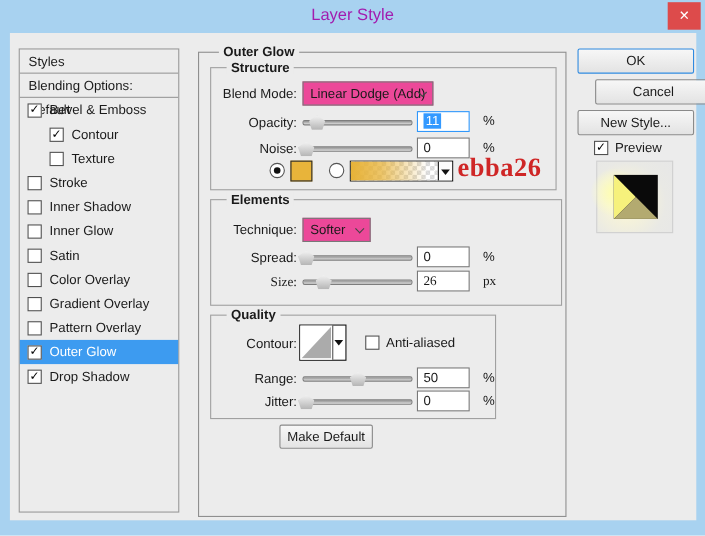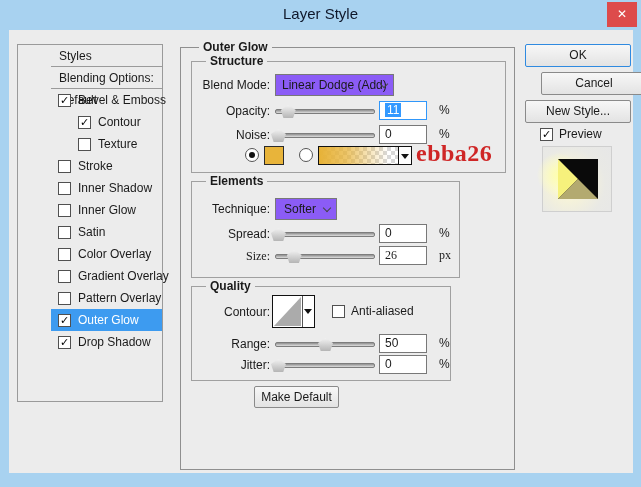--- a/index.html
+++ b/index.html
@@ -1,48 +1,48 @@
 <!DOCTYPE html>
 <html><head>
 <meta charset="utf-8">
 <style>
   * { margin:0; padding:0; box-sizing:border-box; }
   html,body { width:641px; height:487px; }
   body { font-family:"Liberation Sans","DejaVu Sans",sans-serif; font-size:12px; color:#1a1a1a; }
 
   .window { position:relative; width:641px; height:487px; background:#a8d2f0; overflow:hidden; }
   .titlebar { position:absolute; top:0; left:0; right:0; height:30px; }
-  .title { position:absolute; top:5px; left:0; right:0; text-align:center; font-size:15px; color:#0f172a; }
+  .title { position:absolute; top:5px; left:0; right:0; text-align:center; font-size:15px; color:#a21caf; }
   .close-btn { position:absolute; top:2px; right:4px; width:30px; height:25px; background:#dd4b4b; color:#fff;
                text-align:center; line-height:25px; font-size:12px; cursor:default; }
 
   .content { position:absolute; top:30px; left:9px; width:624px; height:443px; background:#ececec; }
 
   
-  .sidebar { position:absolute; left:8px; top:14px; width:146px; height:358px; border:1px solid #9a9a9a;padding-left:33px; }
+  .sidebar { position:absolute; left:8px; top:14px; width:146px; height:422px; border:1px solid #9a9a9a; }
   .side-header { height:22px; line-height:22px; padding-left:8px; border-bottom:1px solid #9a9a9a; }
   .srow { display:flex; align-items:center; height:22px; padding-left:7px; gap:7px; }
   .srow.indent { padding-left:27px; }
   .srow.selected { background:#3d9bf0; color:#fff; }
   .cb { width:13px; height:13px; min-width:13px; background:#fff; border:1px solid #505050;
         font-size:11px; line-height:11px; text-align:center; color:#000; font-weight:bold; }
   .srow .lbl { white-space:nowrap; }
 
   
   .groupbox { position:absolute; border:1px solid #a0a0a0; }
   .legend { position:absolute; top:-8px; background:#ececec; padding:0 4px; font-weight:bold; white-space:nowrap; }
   .outer-box { left:171px; top:17px; width:335px; height:423px; border-color:#8f8f8f; }
   .outer-box > .legend { left:18px; }
   .inner-box .legend { left:14px; }
 
   .row { position:absolute; left:0; right:0; height:22px; }
   .flabel { position:absolute; left:0; width:78px; text-align:right; top:4px; white-space:nowrap; }
 
-  .dropdown { position:absolute; left:83px; top:0; height:22px; background:#8b5cf6; border:1px solid #787878;
-              padding:0 18px 0 6px; line-height:20px; white-space:nowrap;text-align:center; }
+  .dropdown { position:absolute; left:83px; top:0; height:22px; background:#ec4899; border:1px solid #787878;
+              padding:0 18px 0 6px; line-height:20px; white-space:nowrap; }
   .chev { position:absolute; right:6px; top:6px; width:6px; height:6px;
           border-right:1.6px solid #444; border-bottom:1.6px solid #444; transform:rotate(45deg); }
 
   .slider { position:absolute; left:83px; top:9px; width:100px; height:5px;
             background:linear-gradient(180deg,#8f8f8f,#dedede); border:1px solid #7d7d7d; border-radius:2px; }
   .thumb { position:absolute; top:-5px; width:15px; height:13px; margin-left:-7px;
            background:linear-gradient(#f2f2f2,#b5b5b5);
            clip-path:polygon(50% 0,100% 38%,82% 100%,18% 100%,0 38%);
            filter:drop-shadow(0 0 0.6px #666); }
 
@@ -211,21 +211,21 @@
           <span class="radio" style="left:107px;"></span>
           <div class="gradbar">
             <div class="gradfill"></div>
             <div class="grad-arrow">
               <span class="tri-down"></span>
             </div>
           </div>
         </div>
       </div>
 
-      <div class="groupbox inner-box" style="left:10px; top:133px; width:269px; height:97px;">
+      <div class="groupbox inner-box" style="left:10px; top:133px; width:320px; height:97px;">
         <span class="legend">Elements</span>
 
         <div class="row" style="top:16px;">
           <span class="flabel">Technique:</span>
           <div class="dropdown" style="width:62px;">
             <span>Softer</span>
             <span class="chev"></span>
           </div>
         </div>
 

